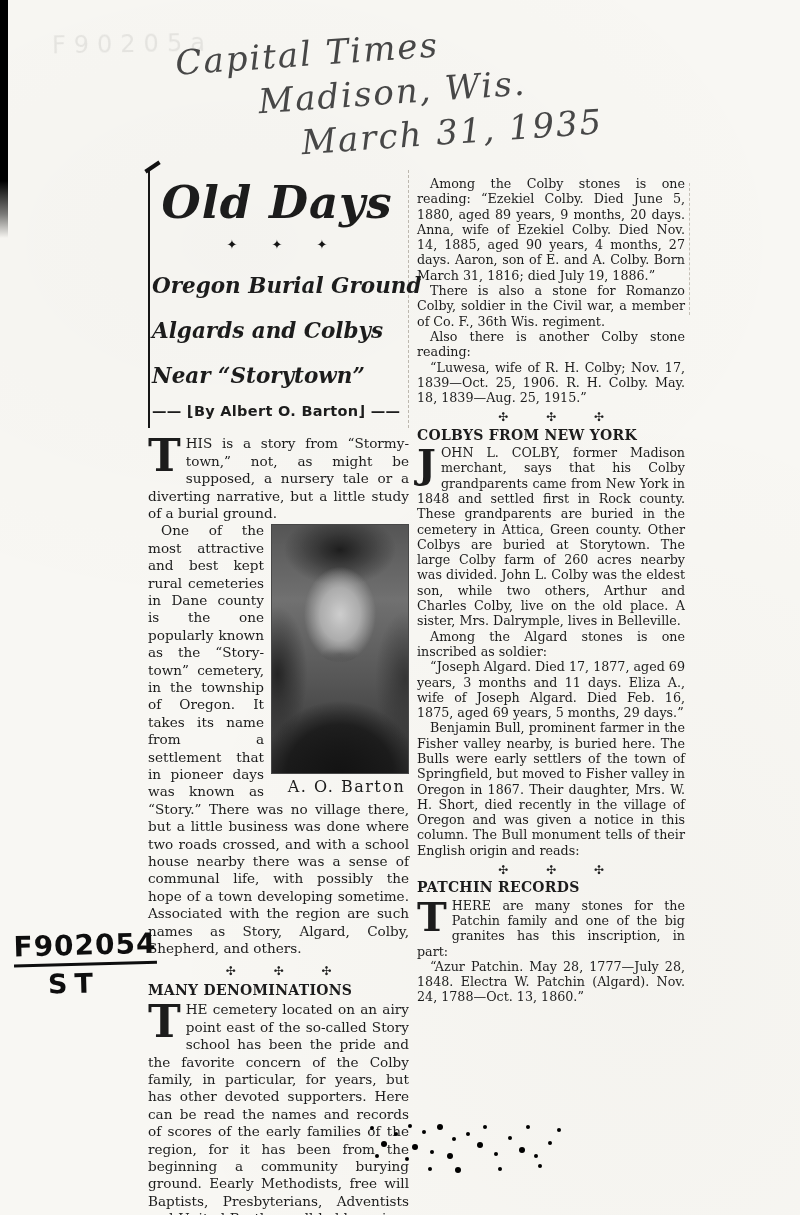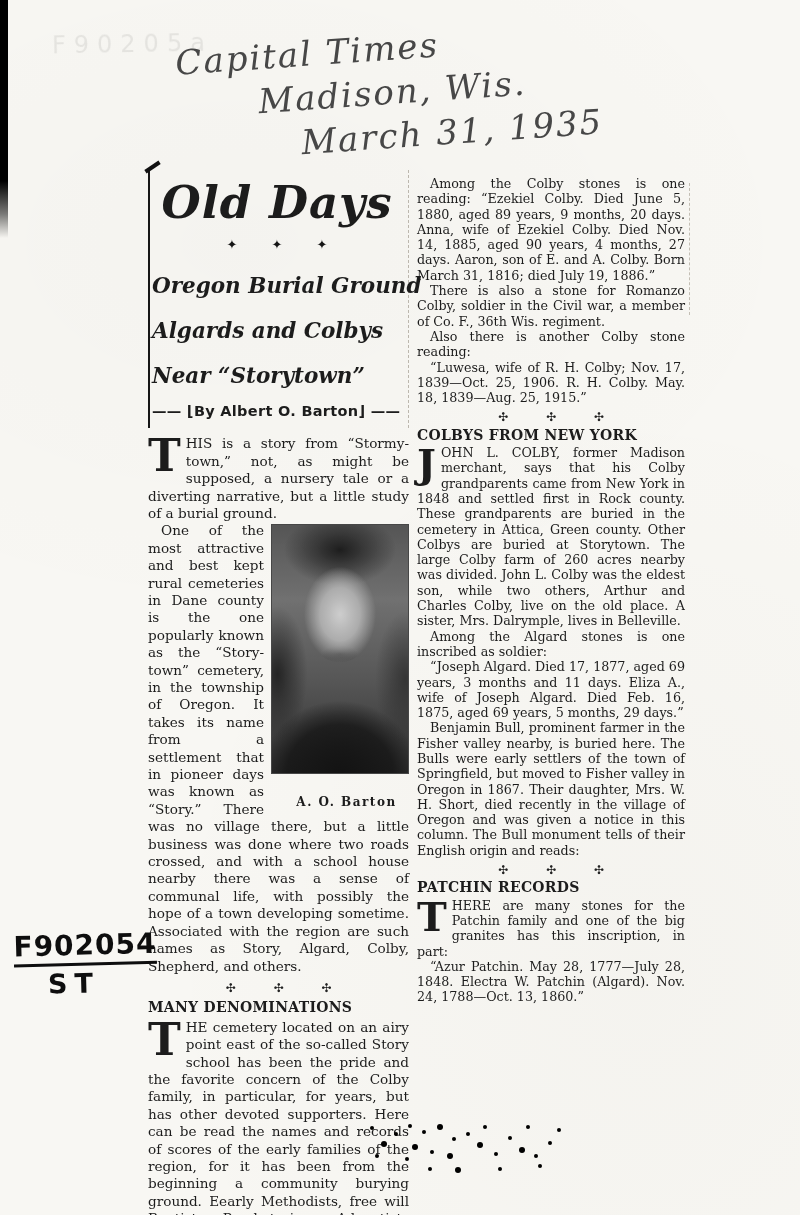--- a/index.html
+++ b/index.html
@@ -64,21 +64,21 @@
   .photo{width:138px;height:250px;border:1px solid #4a4a46;box-sizing:border-box;
     filter:grayscale(1) contrast(1.05);
     background:
       radial-gradient(ellipse 50px 66px at 50% 36%, #cfc9bd 0%, #b0a99c 40%, rgba(120,115,104,0) 72%),
       radial-gradient(ellipse 26px 12px at 50% 52%, rgba(40,38,34,.65), rgba(40,38,34,0) 70%),
       radial-gradient(ellipse 72px 46px at 50% 10%, #23221f 0%, rgba(35,34,31,0) 78%),
       radial-gradient(ellipse 96px 88px at 50% 100%, #191815 0%, rgba(25,24,21,.75) 55%, rgba(25,24,21,0) 82%),
       radial-gradient(ellipse 40px 90px at 4% 60%, rgba(30,28,25,.8), rgba(30,28,25,0) 75%),
       radial-gradient(ellipse 40px 90px at 98% 62%, rgba(45,42,38,.7), rgba(45,42,38,0) 75%),
       linear-gradient(180deg,#5b574f 0%,#767166 30%,#5d594f 62%,#34322c 100%);}
-  .caption{text-align:center;font-weight:bold;font-size:12px;margin-top:20px;
+  .caption{text-align:center;font-weight:normal;font-size:16px;margin-top:4px;
     letter-spacing:1.5px;}
 
   
   .catalog{position:absolute;left:14px;top:932px;width:112px;text-align:center;
     transform:rotate(-1.5deg);font-family:"DejaVu Sans",sans-serif;font-weight:bold;color:#0e0e0e;}
   .cat1{display:inline-block;font-size:28px;letter-spacing:1px;
     border-bottom:3px solid #0e0e0e;padding-bottom:3px;line-height:1;}
   .cat2{font-size:27px;letter-spacing:7px;text-indent:7px;margin-top:4px;line-height:1;}
 
   

